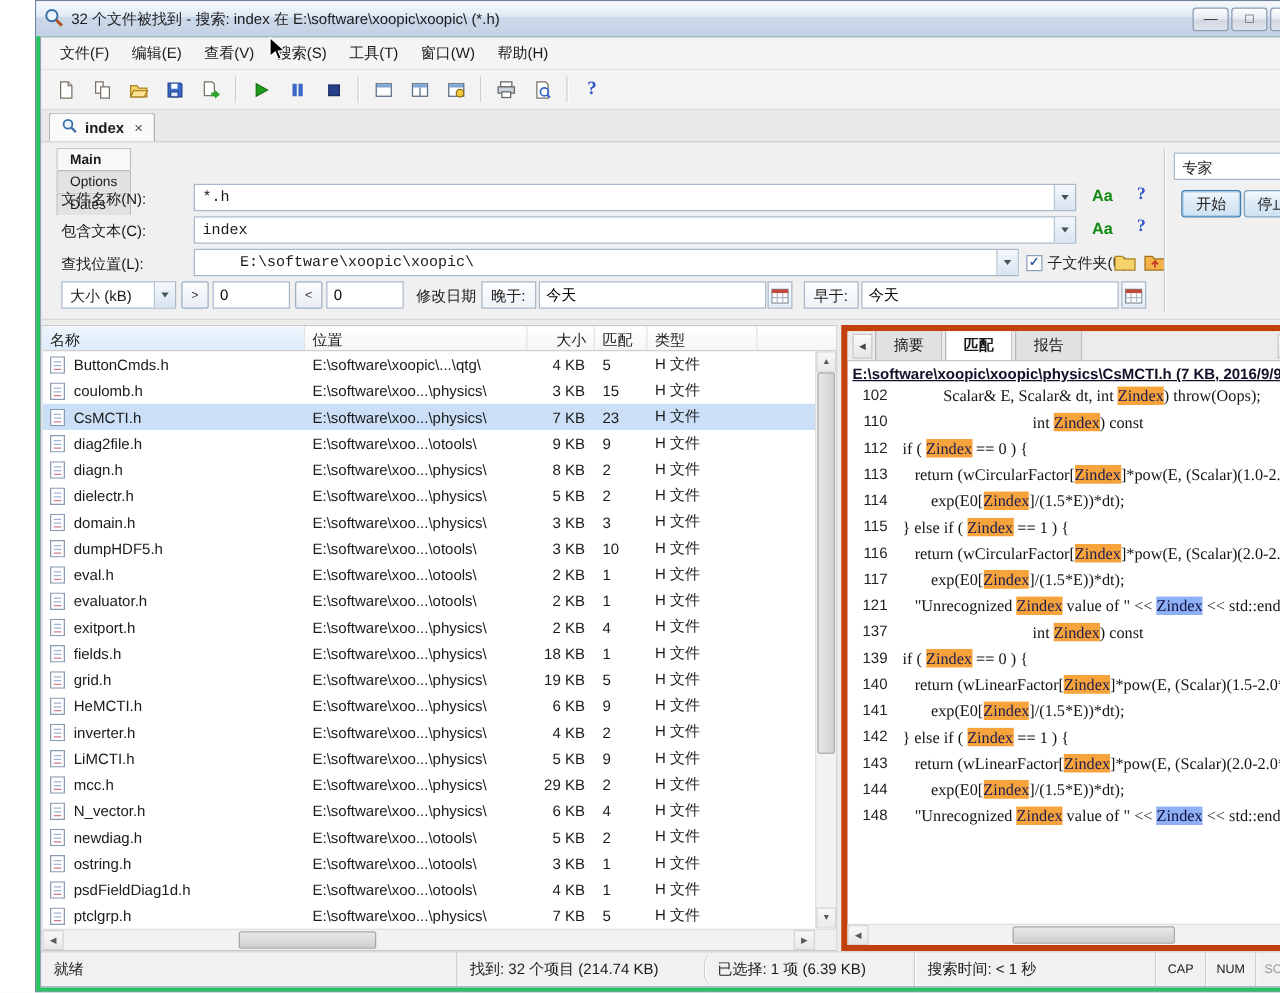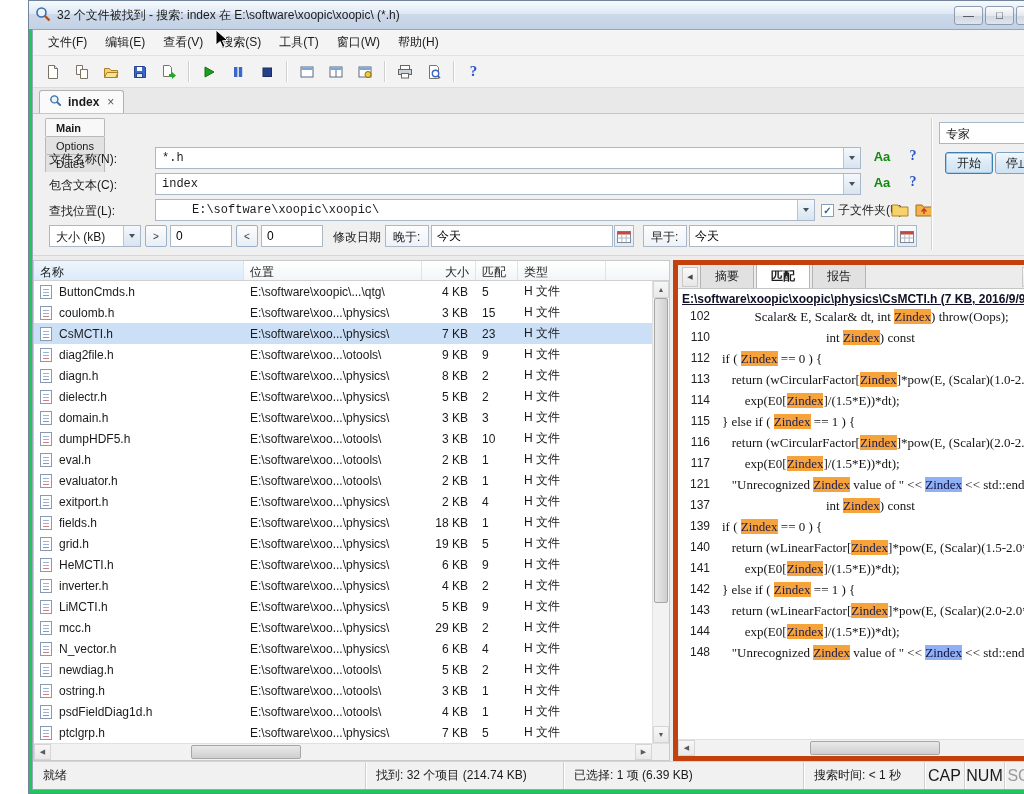--- a/index.html
+++ b/index.html
@@ -109,23 +109,23 @@
   .mline { width:44px; flex:none; text-align:right; padding-right:12px; color:#222; }
   .mtext { white-space:pre; font-family:"Liberation Serif",serif; font-size:13px; color:#151515; overflow:hidden; }
   .hl { background:#f7a33c; color:#1c1c50; }
   .hl2 { background:#8fb0f5; color:#101040; }
 
   
   .statusbar { height:28px; flex:none; background:#f1f1f1; border-top:1px solid #d5d5d5; display:flex; align-items:stretch; }
   .sseg { display:flex; align-items:center; padding:0 10px; border-left:1px solid #cfcfcf; box-shadow:inset 1px 0 0 #fff; white-space:nowrap; overflow:hidden; }
   .s-ready { width:332px; border-left:none; box-shadow:none; }
   .s-found { width:198px; }
-  .s-sel { width:240px; }
+  .s-sel { width:168px;border-radius:10px; }
   .s-time { flex:1; }
-  .s-ind { width:40px; justify-content:center; font-size:16px; }
+  .s-ind { width:40px; justify-content:center; font-size:10px; }
   .s-ind.dim { color:#9a9a9a; width:28px; padding:0 2px; }
   .grip { width:15px; display:flex; align-items:flex-end; justify-content:flex-end; padding:0 2px 2px 0; }
 
   .cursor { position:absolute; left:186px; top:28px; z-index:50; pointer-events:none; }
 </style>
 </head>
 <body>
 
 <div class="window">
 

